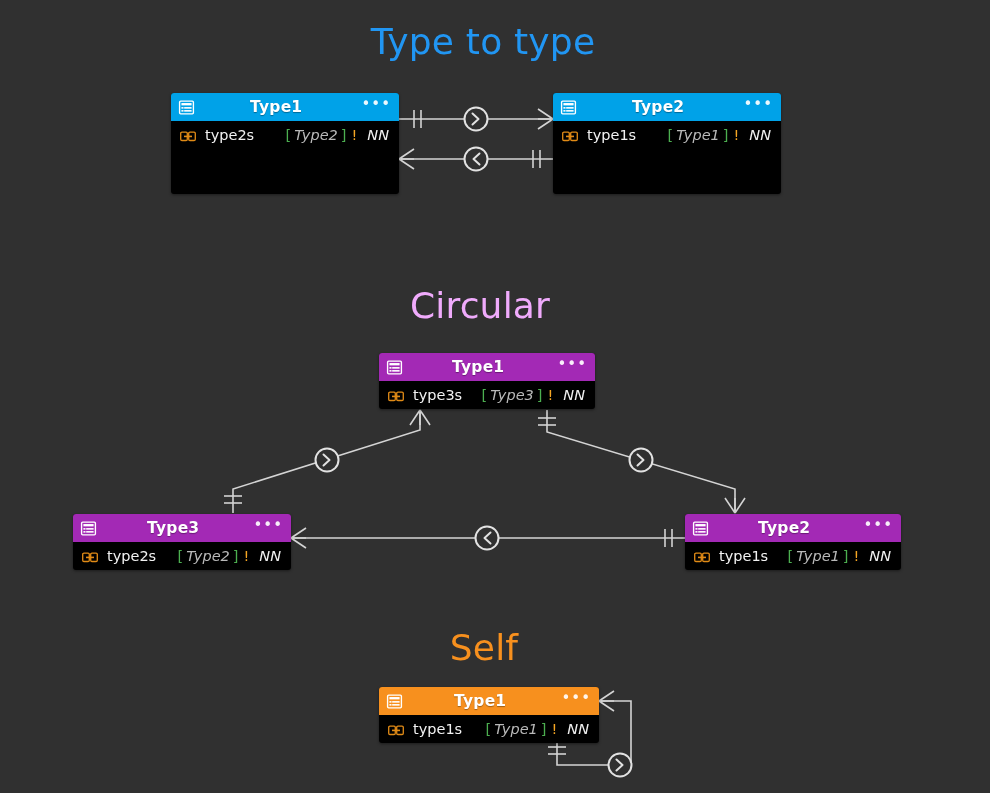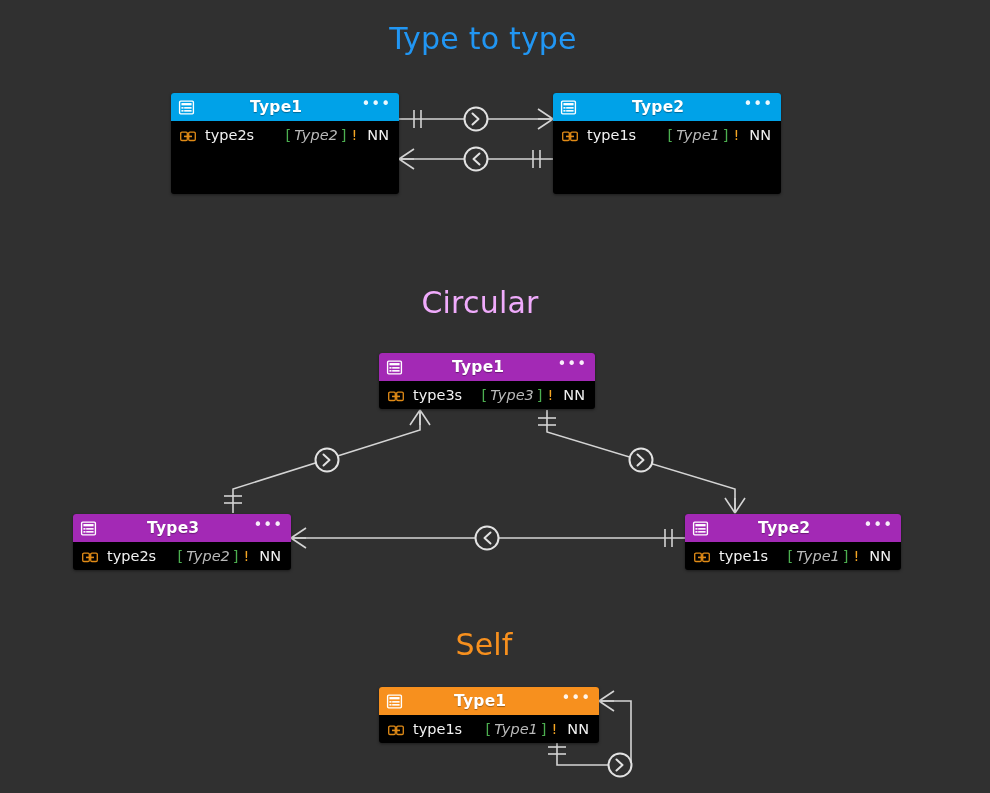--- a/index.html
+++ b/index.html
@@ -17,21 +17,21 @@
   }
   #canvas {
     position: absolute;
     inset: 0;
     width: 990px;
     height: 793px;
   }
   
   .section-title {
     position: absolute;
-    font-size: 30px;
+    font-size: 36px;
     font-weight: 400;
     letter-spacing: 0.2px;
     white-space: nowrap;
     text-align: center;
     transform: translateX(-50%);
     line-height: 1;
   }
   
   .edge-layer {
     position: absolute;
@@ -111,21 +111,21 @@
     gap: 1px;
   }
   .br { color: #4caf50; font-size: 14.5px; }
   .tname {
     color: #b9b9b9;
     font-style: italic;
     font-size: 14.5px;
     padding: 0 2px;
   }
   .bang { color: #f5a623; font-size: 14.5px; padding-left: 4px; }
-  .nn { color: #f0f0f0; font-size: 14.5px; padding-left: 9px; }
+  .nn { color: #f0f0f0; font-size: 14.5px; padding-left: 9px; font-style: italic; }
 </style>
 </head>
 <body>
 
 <div id="canvas">
 
   <div class="section-title" style="left:483px; top:24px; color:#2196f3;">Type to type</div>
 
   <div class="section-title" style="left:480px; top:288px; color:#f0abfc;">Circular</div>
 

